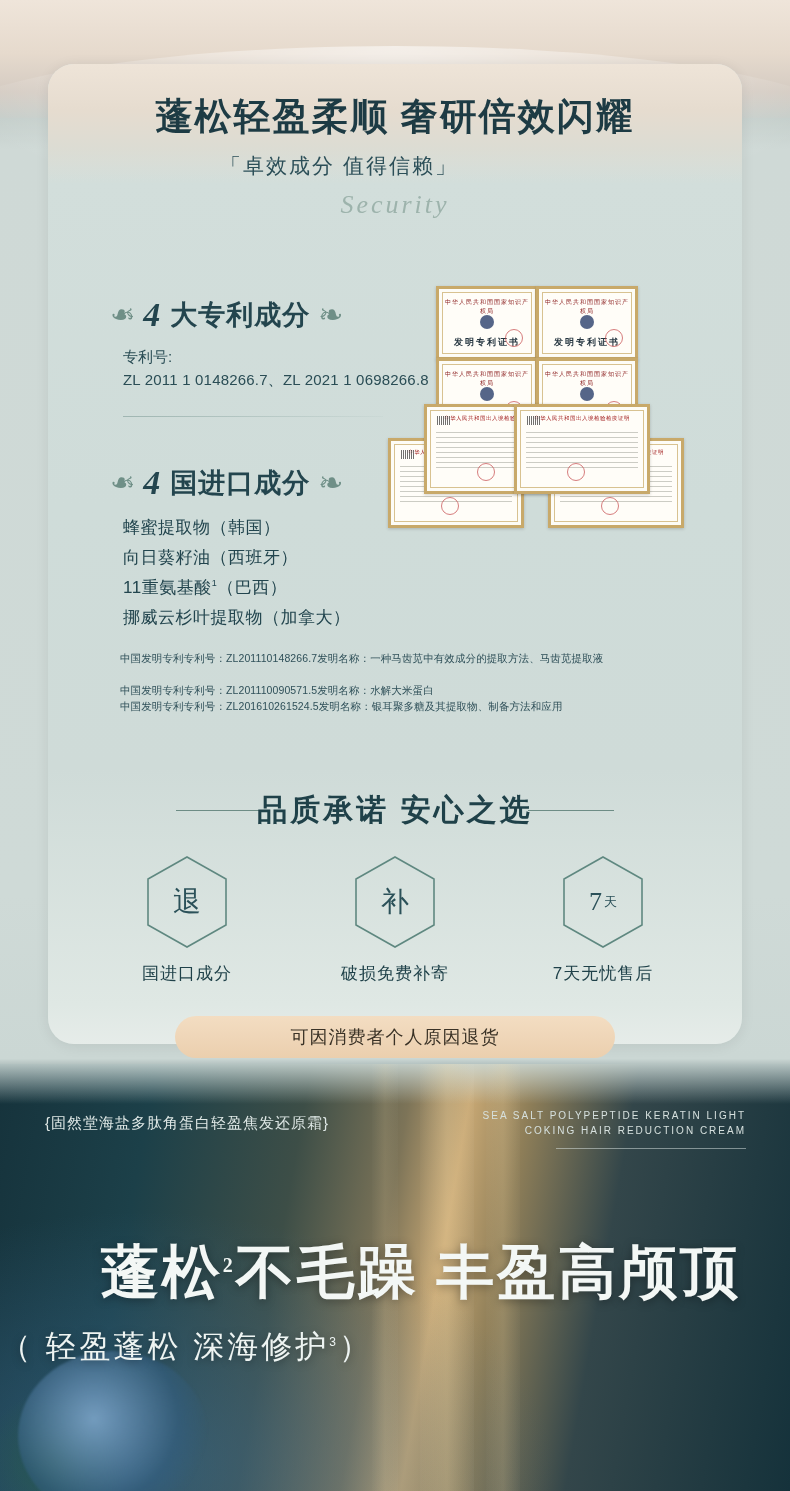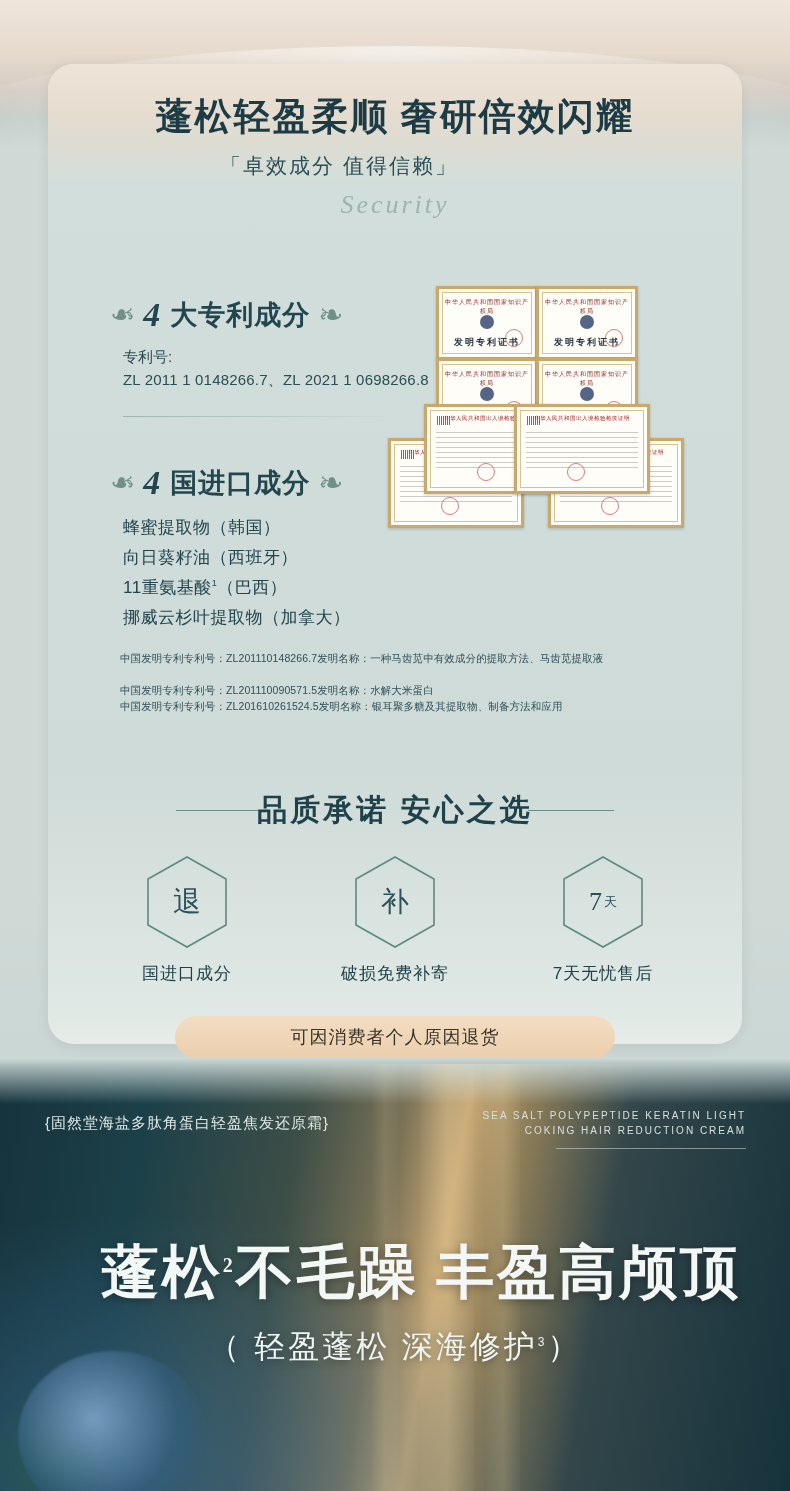--- a/index.html
+++ b/index.html
@@ -367,21 +367,21 @@
     letter-spacing: 3px;
     font-family: "Liberation Serif", serif;
     text-shadow: 0 2px 10px rgba(0,0,0,0.35);
     padding-left: 26px;
   }
   .hero-title sup { font-size: 20px; }
   .hero-sub {
     position: absolute;
     left: 0; top: 262px;
     width: 790px;
-    text-align: center;
+    text-align: left;
     font-size: 31px;
     color: #eef4f2;
     letter-spacing: 3px;
     text-shadow: 0 2px 8px rgba(0,0,0,0.35);
   }
   .hero-sub sup { font-size: 12px; }
   .hero-script {
     position: absolute;
     right: 36px; top: 250px;
     font-size: 44px;

